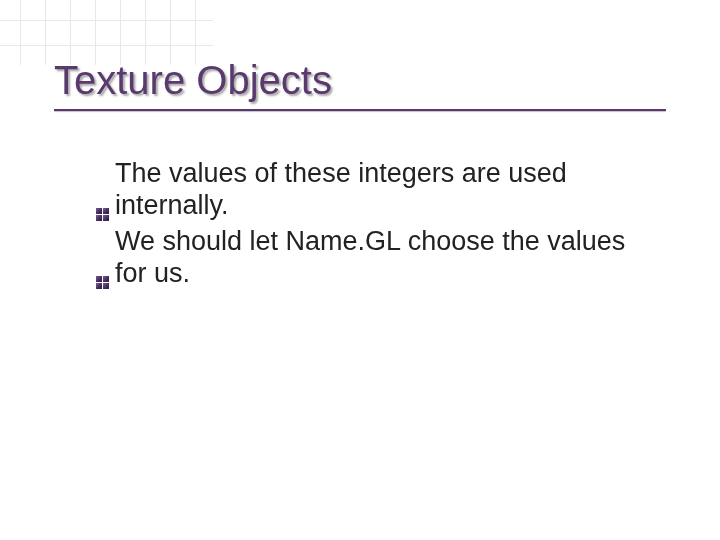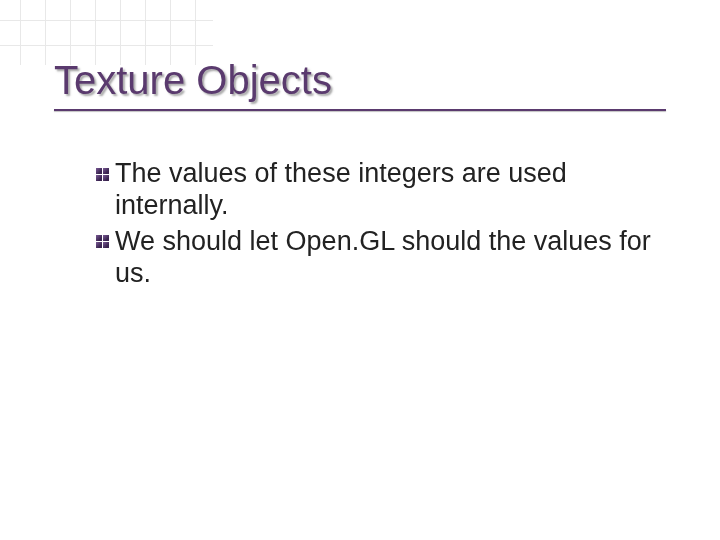--- a/index.html
+++ b/index.html
@@ -62,21 +62,21 @@
     box-shadow: 0 1px 1px rgba(100,100,100,0.4);
   }
   .body {
     position: absolute;
     left: 95px;
     top: 158px;
     width: 560px;
   }
   .bullet-row {
     display: flex;
-    align-items: flex-start;
+    align-items: flex-end;
     margin-bottom: 4px;
   }
   .bullet-icon {
     width: 14px;
     height: 14px;
     margin-top: 9px;
     margin-right: 6px;
     flex: 0 0 14px;
     display: flex;
     flex-wrap: wrap;
@@ -133,19 +133,19 @@
       <div class="bullet-text">The values of these integers are used internally.</div>
     </div>
 
     <div class="bullet-row">
       <div class="bullet-icon">
         <div class="sq"></div>
           <div class="sq"></div>
           <div class="sq"></div>
           <div class="sq"></div>
       </div>
-      <div class="bullet-text">We should let Open.GL should the values for us.</div>
+      <div class="bullet-text">We should let Name.GL choose the values for us.</div>
     </div>
 
   </div>
 
 
 </div>
 
 </body></html>

